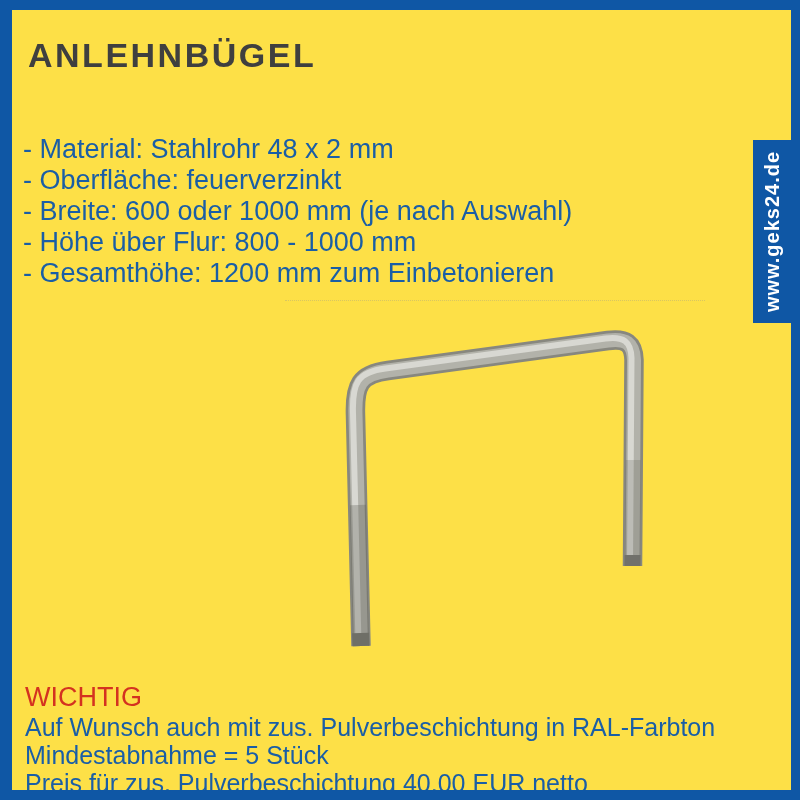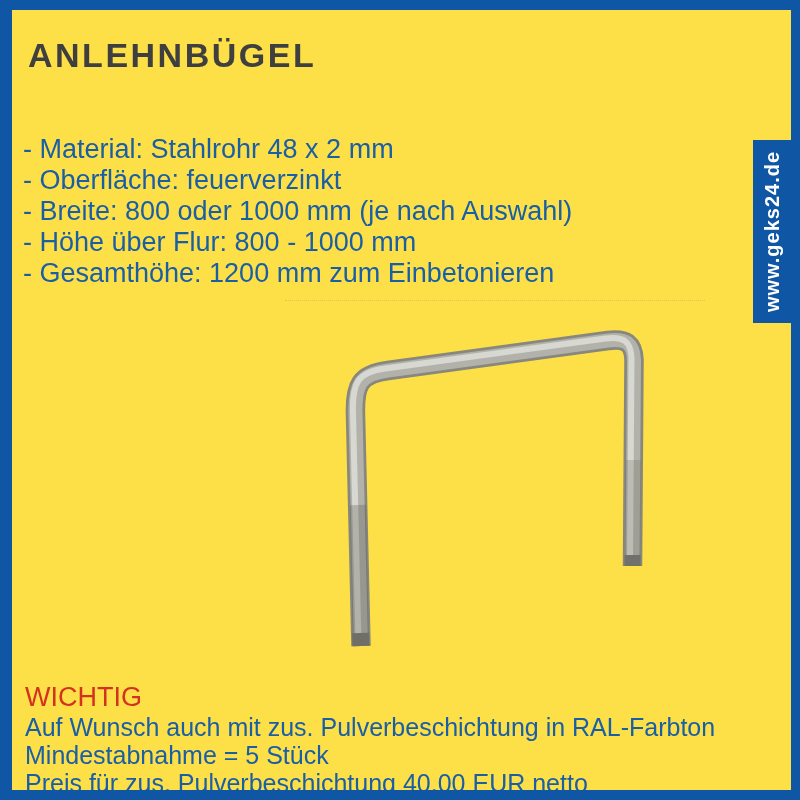--- a/index.html
+++ b/index.html
@@ -75,21 +75,21 @@
       <path d="M 632.6 555 L 632.5 566" stroke="#71716B" stroke-width="16"></path>
     </g>
   </svg>
   <div class="photo-edge"></div>
 
   <div class="title">ANLEHNBÜGEL</div>
 
   <div class="specs">
     <div>- Material: Stahlrohr 48 x 2 mm</div>
     <div>- Oberfläche: feuerverzinkt</div>
-    <div>- Breite: 800 oder 1000 mm (je nach Auswahl)</div>
+    <div>- Breite: 600 oder 1000 mm (je nach Auswahl)</div>
     <div>- Höhe über Flur: 800 - 1000 mm</div>
     <div>- Gesamthöhe: 1200 mm zum Einbetonieren</div>
   </div>
 
   <div class="badge">
     <span>www.geks24.de</span>
   </div>
 
   <div class="notice">
     <div class="notice-heading">WICHTIG</div>

